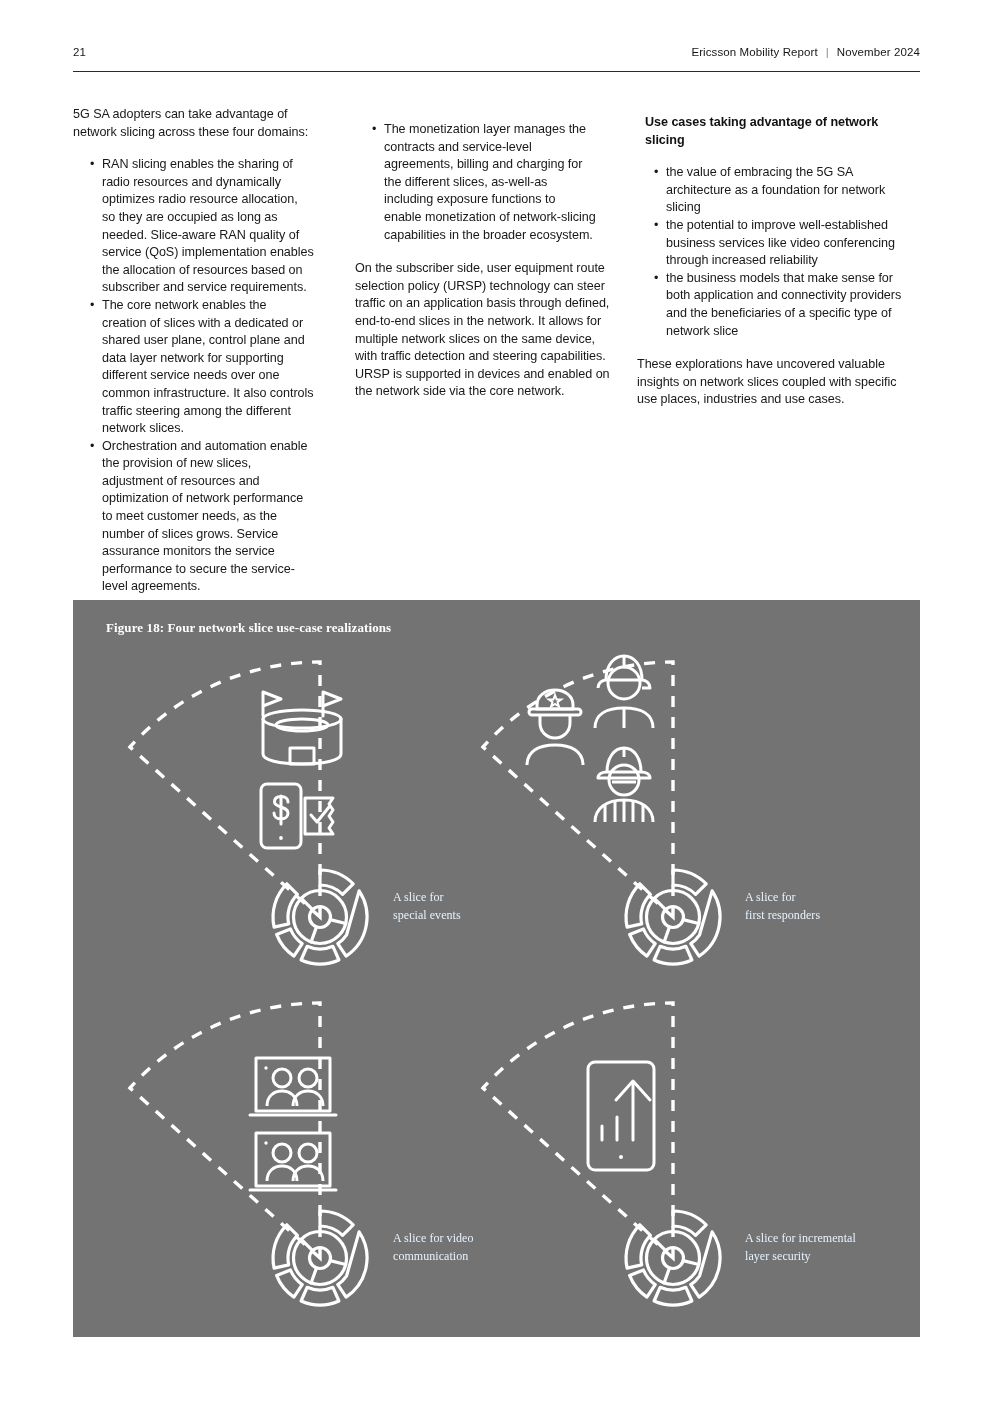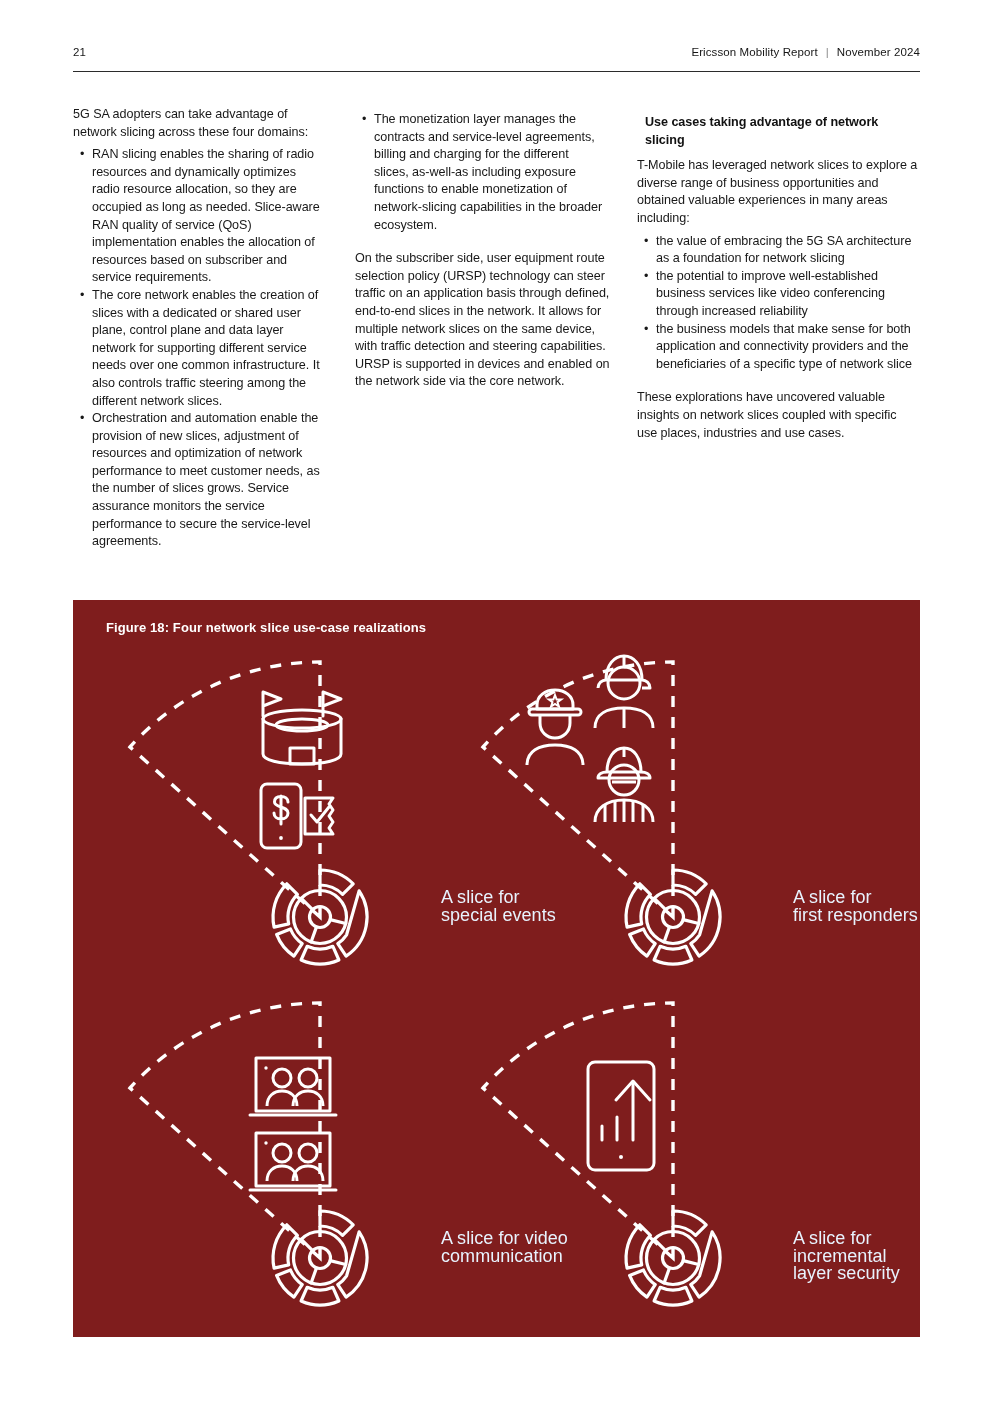--- a/index.html
+++ b/index.html
@@ -36,49 +36,49 @@
   .col p {
     font-size: 12.6px; line-height: 17.6px;
     letter-spacing: -0.05px; color: #181818;
     margin: 0;
   }
   .col p.spaced { margin-top: 16px; }
   .col h3 {
     font-size: 12.6px; line-height: 17.6px; font-weight: bold;
     letter-spacing: -0.05px; color: #111; margin: 8px;
   }
-  .bullets { list-style: none; margin: 5px; padding: 0; }
+  .bullets { list-style: none; margin: 15px; padding: 0; }
   .bullets li {
     position: relative; padding-left: 14px;
     font-size: 12.6px; line-height: 17.6px;
     letter-spacing: -0.05px; color: #181818;
   }
   .bullets li::before {
     content: "\2022"; position: absolute; left: 2px; top: 0;
     font-size: 12.6px; line-height: 17.6px;
   }
 
   
   .figure {
     position: absolute; left: 73px; top: 600px;
     width: 847px; height: 737px;
-    background: #7f1d1d;
+    background: #737373;
+    font-family: Liberation Serif, serif;
   }
   .figure-title {
     position: absolute; left: 33px; top: 20px;
     font-size: 13px; font-weight: bold; color: #ffffff;
     letter-spacing: 0.1px;
   }
   .fig-svg { position: absolute; left: 0; top: 0; width: 847px; height: 737px; }
   .slice-label {
     position: absolute;
-    font-size: 18px; line-height: 17.5px;
+    font-size: 12px; line-height: 17.5px;
     color: #e8f3fe; letter-spacing: 0.05px;
     white-space: pre-line;
-    margin-left: 48px;
   }
   .lbl-1 { left: 320px; top: 289px; }
   .lbl-2 { left: 672px; top: 289px; }
   .lbl-3 { left: 320px; top: 630px; }
   .lbl-4 { left: 672px; top: 630px; }
 </style>
 </head>
 <body>
 
 <div class="page">
@@ -106,21 +106,20 @@
 
     <div class="col">
       <ul class="bullets">
         <li>The monetization layer manages the contracts and service-level agreements, billing and charging for the different slices, as-well-as including exposure functions to enable monetization of network-slicing capabilities in the broader ecosystem.</li>
       </ul>
       <p class="spaced">On the subscriber side, user equipment route selection policy (URSP) technology can steer traffic on an application basis through defined, end-to-end slices in the network. It allows for multiple network slices on the same device, with traffic detection and steering capabilities. URSP is supported in devices and enabled on the network side via the core network.</p>
     </div>
 
     <div class="col">
       <h3>Use cases taking advantage of network slicing</h3>
-      <p>T-Mobile has leveraged network slices to explore a diverse range of business opportunities and obtained valuable experiences in many areas including:</p>
       <ul class="bullets">
         <li>the value of embracing the 5G SA architecture as a foundation for network slicing</li>
         <li>the potential to improve well-established business services like video conferencing through increased reliability</li>
         <li>the business models that make sense for both application and connectivity providers and the beneficiaries of a specific type of network slice</li>
       </ul>
       <p class="spaced">These explorations have uncovered valuable insights on network slices coupled with specific use places, industries and use cases.</p>
     </div>
   </div>
 
   <div class="figure">

